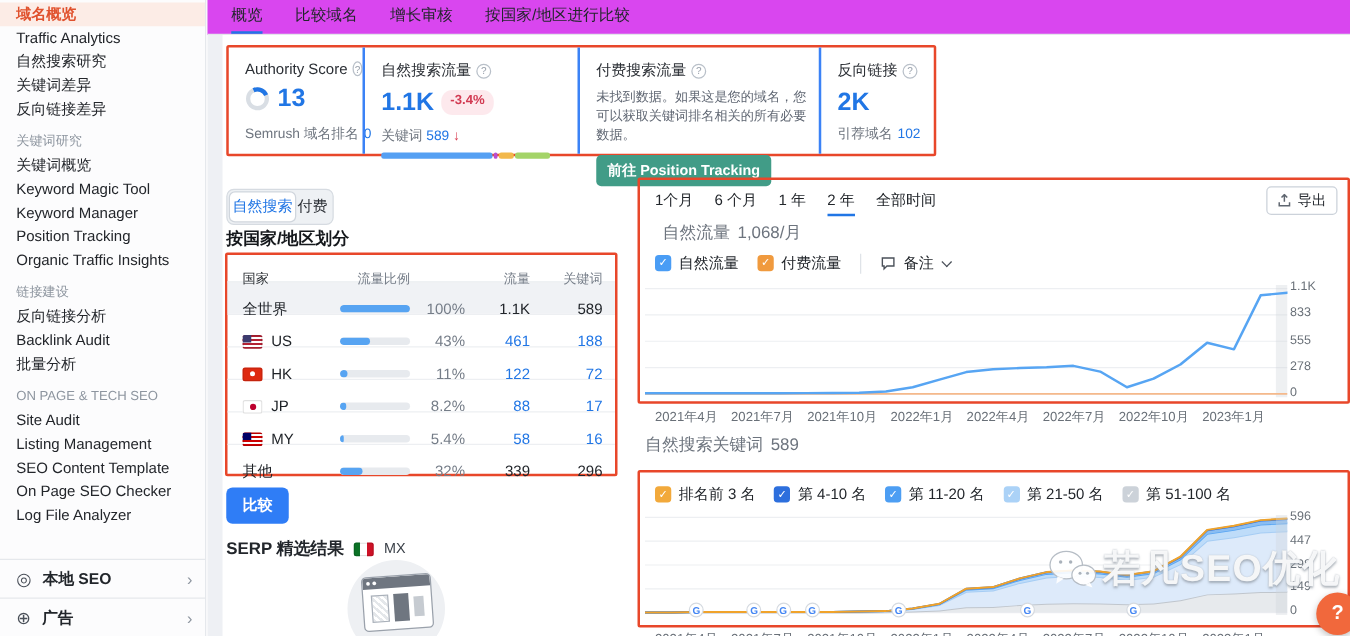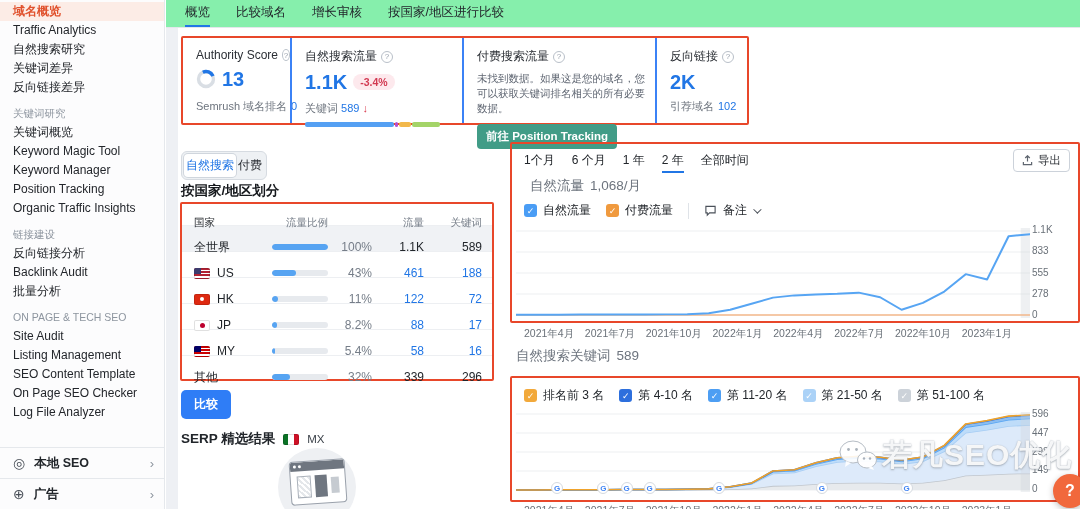--- a/index.html
+++ b/index.html
@@ -16,37 +16,37 @@
   .s-item.section { color:#8d959f; font-size:10.5px; margin-top:7px; cursor:default; }
   .s-foot { position:absolute; left:0; right:0; bottom:0; }
   .s-foot-row { display:flex; align-items:center; height:31px; border-top:1px solid #e5e8ec;
     padding:0 10px 0 13px; font-size:12.5px; font-weight:700; cursor:pointer; }
   .s-foot-row .ficon { font-size:14px; color:#4a5059; margin-right:9px; font-weight:400; }
   .s-foot-row .chev { margin-left:auto; color:#8d959f; font-size:13px; font-weight:400; }
 
   .gutter { position:absolute; left:166px; top:0; width:12px; height:509px; background:#eef0f4; }
 
   
-  .tabbar { position:absolute; left:166px; top:0; width:914px; height:28px; background:#86efac;
+  .tabbar { position:absolute; left:166px; top:0; width:914px; height:28px; background:#d946ef;
     border-bottom:1px solid #e4e7eb; display:flex; align-items:stretch; padding-left:19px; gap:26px; }
   .tab { font-size:12.5px; display:flex; align-items:center; border-bottom:2px solid transparent; cursor:pointer; color:#22262b; }
   .tab.on { border-bottom-color:var(--blue); }
 
   .redbox { position:absolute; border:2px solid var(--annotation); border-radius:2px; background:transparent; }
 
   
   .cards { position:absolute; left:181px; top:36px; width:568px; height:89px; display:flex; }
   .card { padding:10px 0 8px 13px; position:relative; }
   .card + .card { border-left:2px solid #3b82f6; }
   .c1{ width:107px; } .c2{ width:172px; } .c3{ width:193px; } .c4{ width:92px; }
   .c-title { font-size:12px; color:#2b2f35; display:flex; align-items:center; gap:4px; white-space:nowrap;text-align:center; }
   .qicon { width:12px; height:12px; border-radius:50%; border:1px solid #b9c0c9; color:#98a0ab;
     font-size:8px; display:inline-flex; align-items:center; justify-content:center; }
   .bignum { color:var(--blue); font-size:20px; font-weight:700; line-height:1; }
-  .c-valrow { display:flex; align-items:center; gap:6px; margin-top:7px; }
+  .c-valrow { display:flex; gap:6px; margin-top:7px; }
   .badge { background:#fde9ed; color:#d23a52; font-size:10.5px; font-weight:700; border-radius:9px; padding:2px 7px; }
   .c-sub { position:absolute; bottom:9px; left:13px; font-size:11px; color:#6d747e; white-space:nowrap; }
   .c-sub b { color:var(--blue); font-weight:400; margin-left:4px; }
   .kwrow { font-size:11px; color:#6d747e; margin-top:9px; }
   .kwrow b { color:var(--blue); font-weight:400; } .kwrow .dn { color:#d93a4e; }
   .segbar { display:flex; margin-top:6px; width:136px; height:5px; }
   .segbar span { height:5px; border-radius:2px; margin-right:1px; }
   .c-msg { font-size:10.5px; color:#5f6672; line-height:1.45; margin-top:6px; width:176px; }
   .gbtn { display:inline-block; margin-top:7px; background:var(--green); color:#fff; font-weight:700;
     font-size:11.5px; border:none; border-radius:4px; padding:5px 9px; cursor:pointer; }

